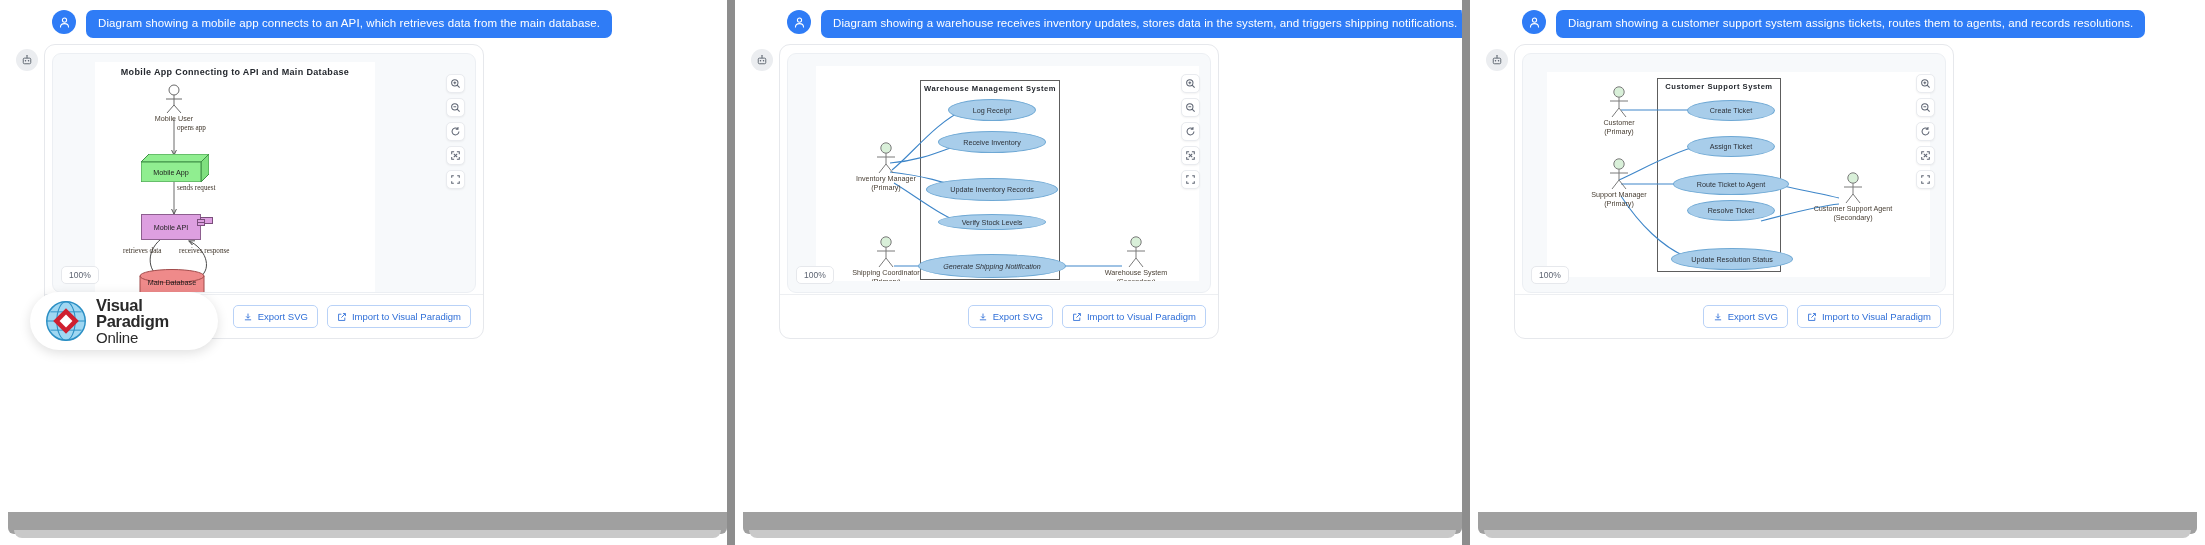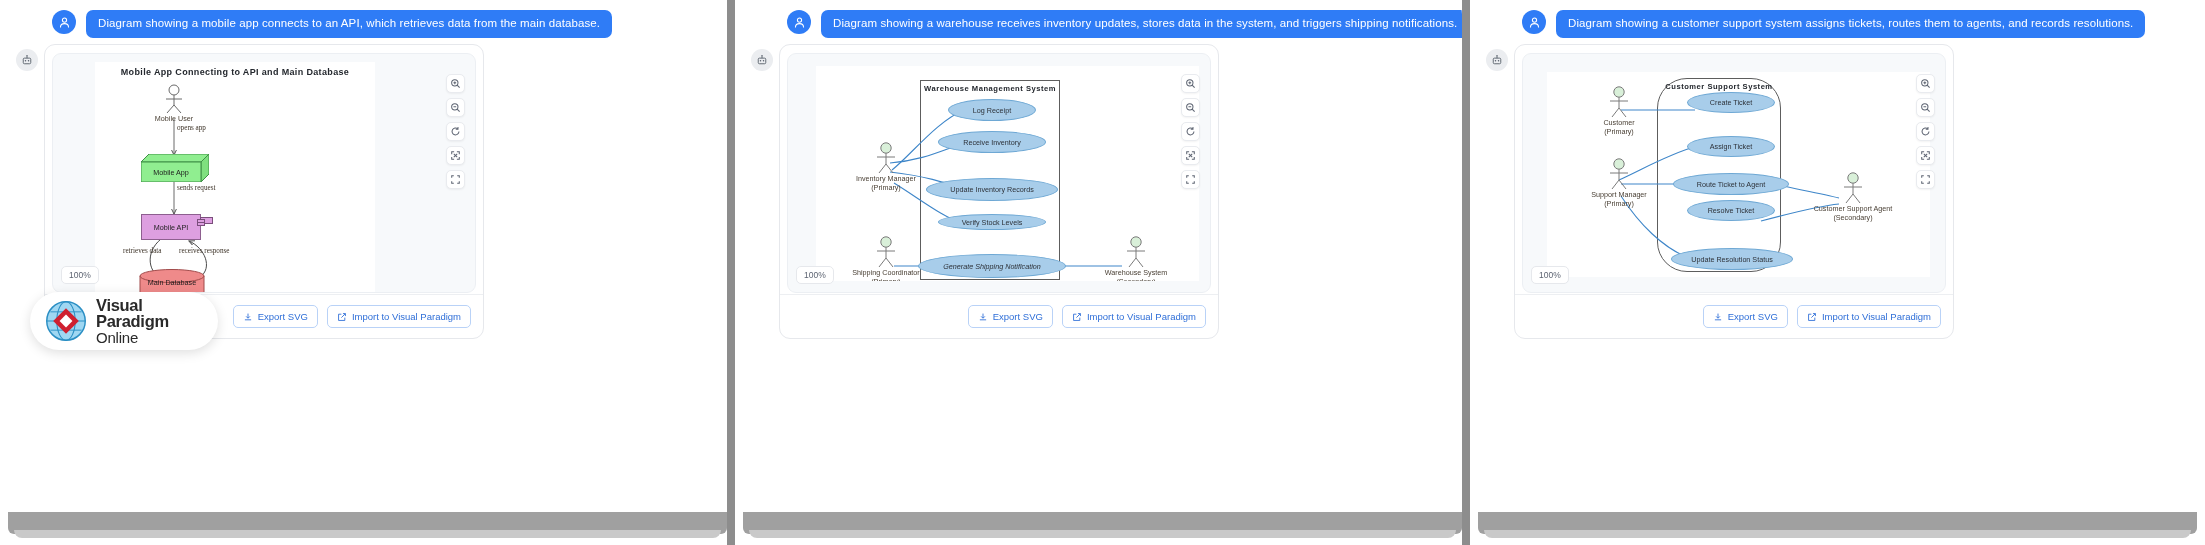--- a/index.html
+++ b/index.html
@@ -624,34 +624,34 @@
             <circle cx="6" cy="9" r="1" fill="#555d68"></circle>
             <circle cx="10" cy="9" r="1" fill="#555d68"></circle>
           </svg>
       </div>
 
       <div class="card">
         <div class="card-body">
 
           <div class="canvas" style="left:24px; top:18px; width:383px; height:205px;">
 
-            <div class="sysbox" style="left:110px; top:6px; width:124px; height:194px;border-radius:30px;">
+            <div class="sysbox" style="left:110px; top:6px; width:124px; height:194px;">
               <div class="sysbox-label">Customer Support System</div>
             </div>
 
             <svg class="edge-svg" width="383" height="205">
               <line x1="74" y1="38" x2="148" y2="38" stroke="#3e86c9" stroke-width="1.1"></line>
               <path d="M72,108 C98,96 122,82 150,74" fill="none" stroke="#3e86c9" stroke-width="1.1"></path>
               <line x1="74" y1="112" x2="150" y2="112" stroke="#3e86c9" stroke-width="1.1"></line>
               <path d="M74,124 C92,152 116,176 142,186" fill="none" stroke="#3e86c9" stroke-width="1.1"></path>
               <path d="M226,112 C254,118 276,122 292,126" fill="none" stroke="#3e86c9" stroke-width="1.1"></path>
               <path d="M214,149 C248,140 272,134 292,132" fill="none" stroke="#3e86c9" stroke-width="1.1"></path>
             </svg>
 
-            <div class="oval" style="left:140px; top:20px; width:88px; height:21px;">Create Ticket</div>
+            <div class="oval" style="left:140px; top:28px; width:88px; height:21px;">Create Ticket</div>
             <div class="oval" style="left:140px; top:64px; width:88px; height:21px;">Assign Ticket</div>
             <div class="oval" style="left:126px; top:101px; width:116px; height:22px;">Route Ticket to Agent</div>
             <div class="oval" style="left:140px; top:128px; width:88px; height:21px;">Resolve Ticket</div>
             <div class="oval" style="left:124px; top:176px; width:122px; height:22px;">Update Resolution Status</div>
 
             <div class="actor" style="left:58px; top:14px;">
               <svg class="actor-svg" width="28" height="32" viewBox="0 0 28 32">
                 <circle cx="14" cy="6" r="5.2" fill="#d9f0d9" stroke="#7a7a7a" stroke-width="1"></circle>
                 <line x1="14" y1="11.2" x2="14" y2="22" stroke="#7a7a7a" stroke-width="1"></line>
                 <line x1="5" y1="15" x2="23" y2="15" stroke="#7a7a7a" stroke-width="1"></line>

